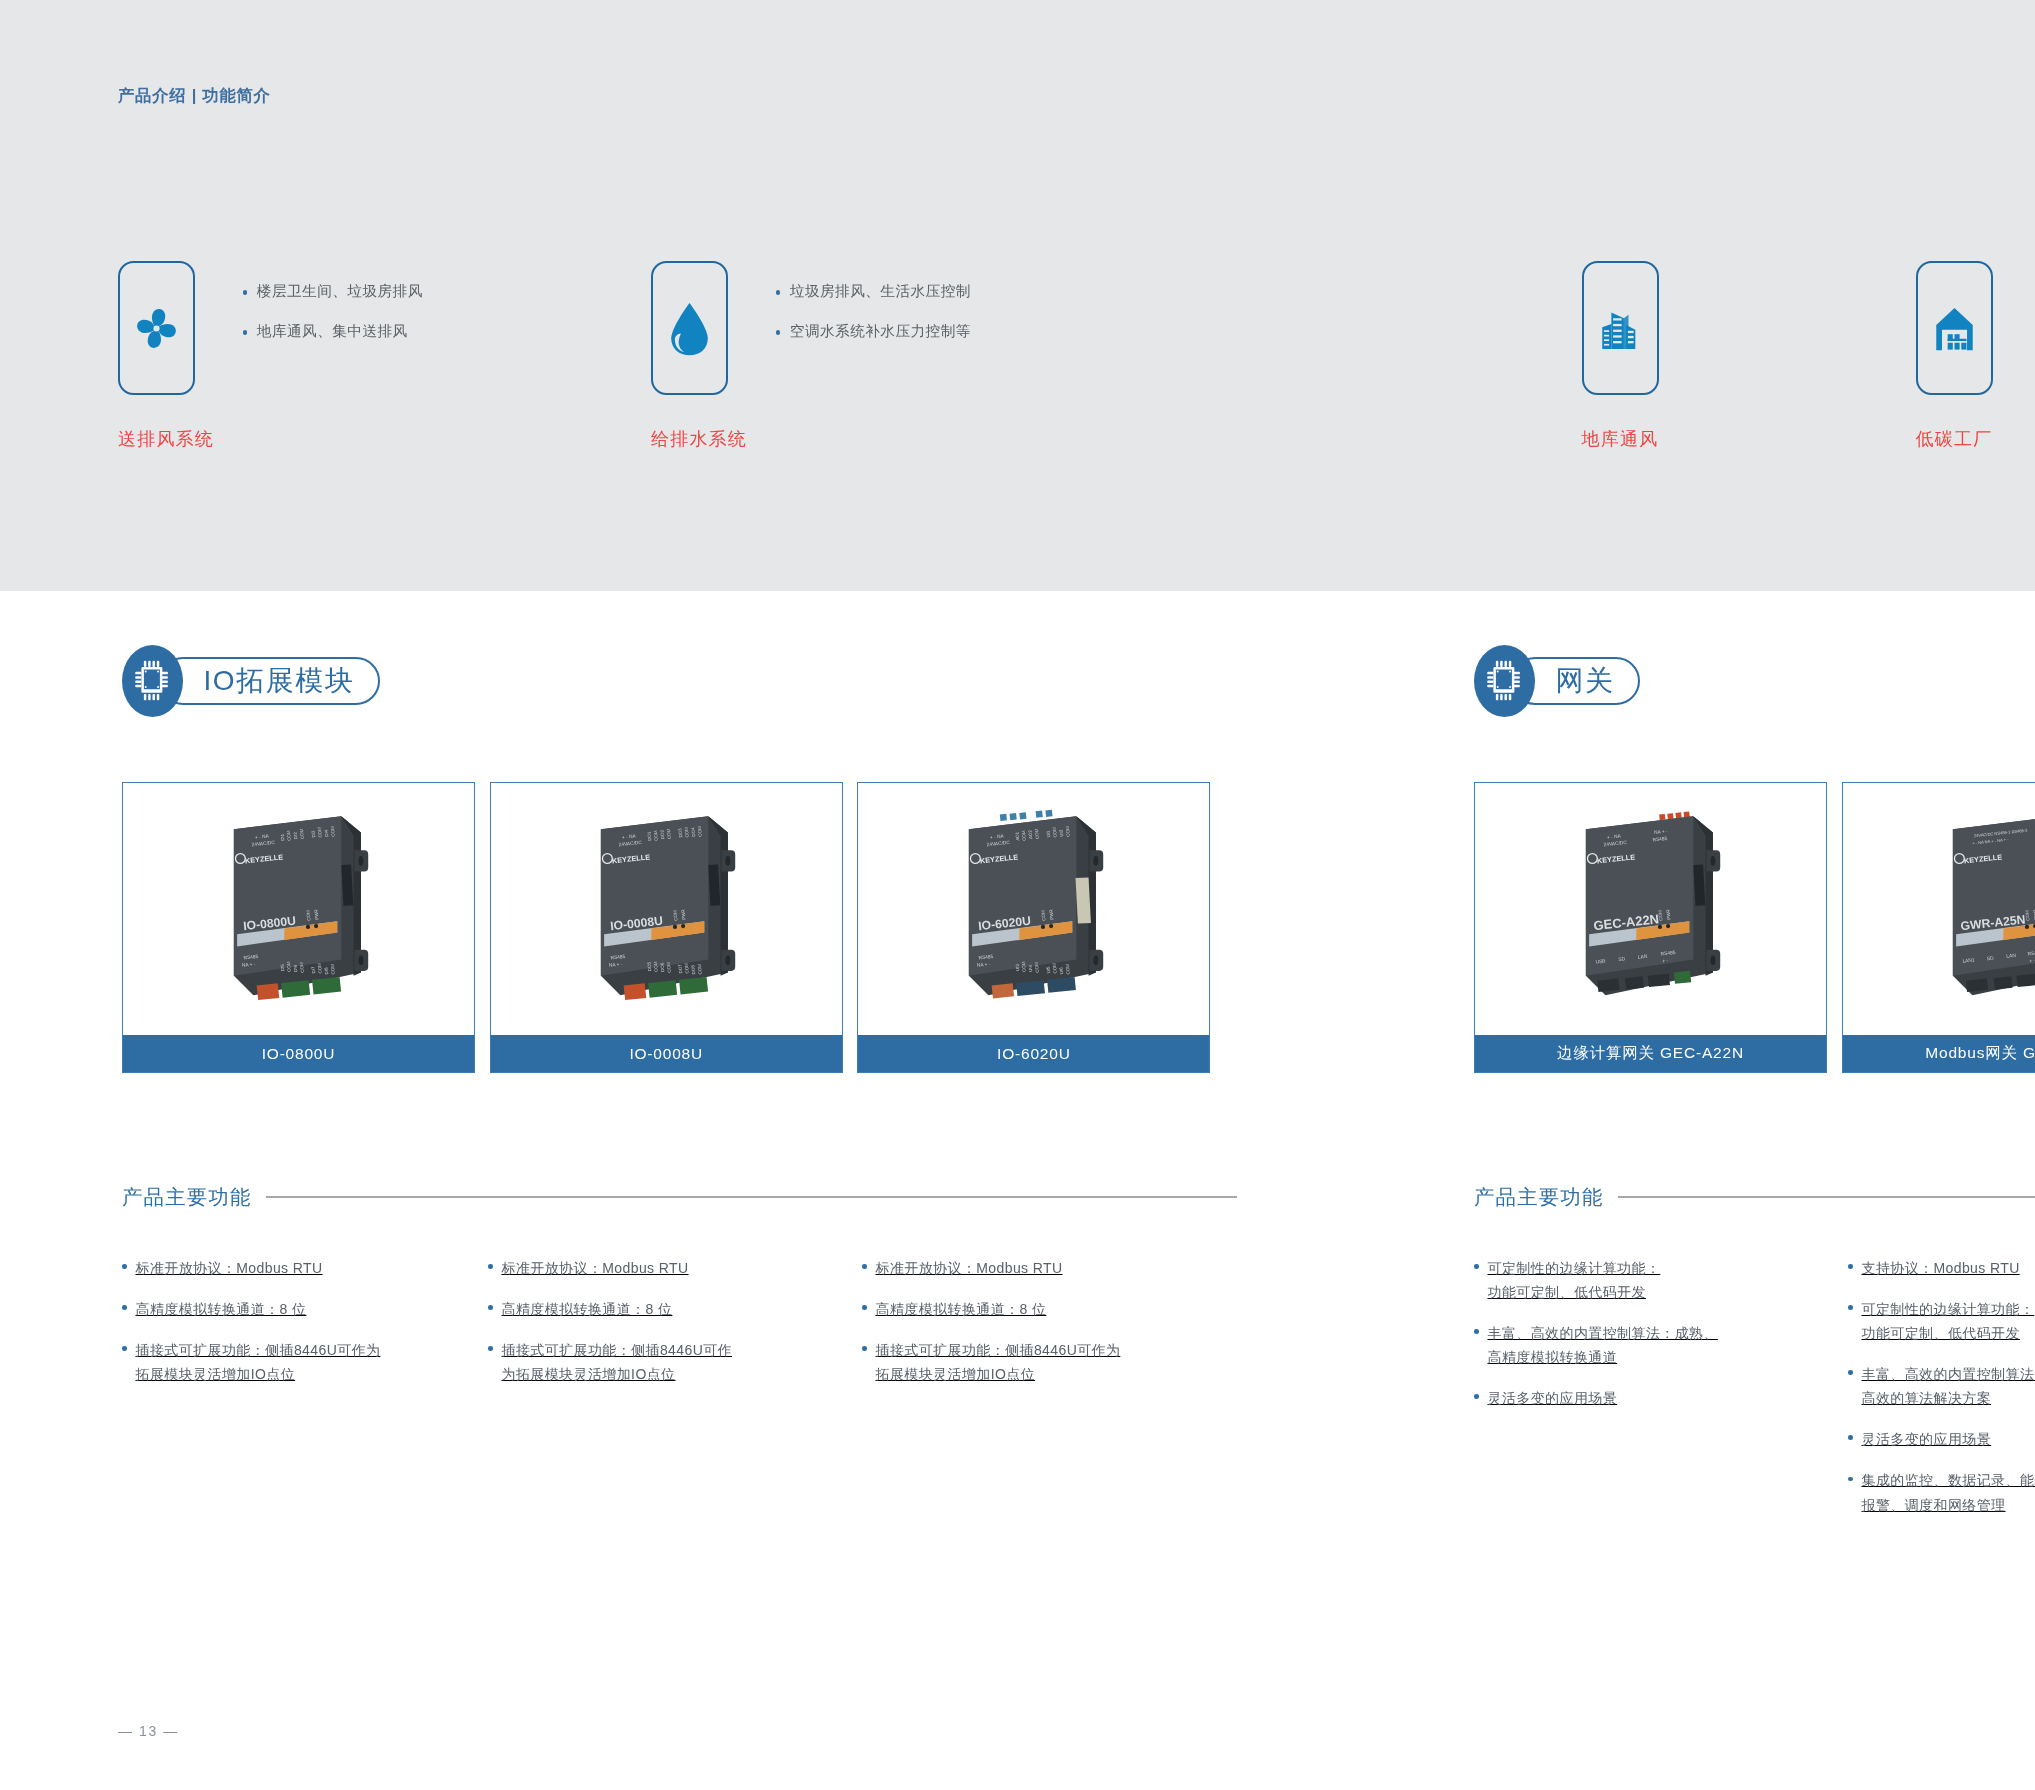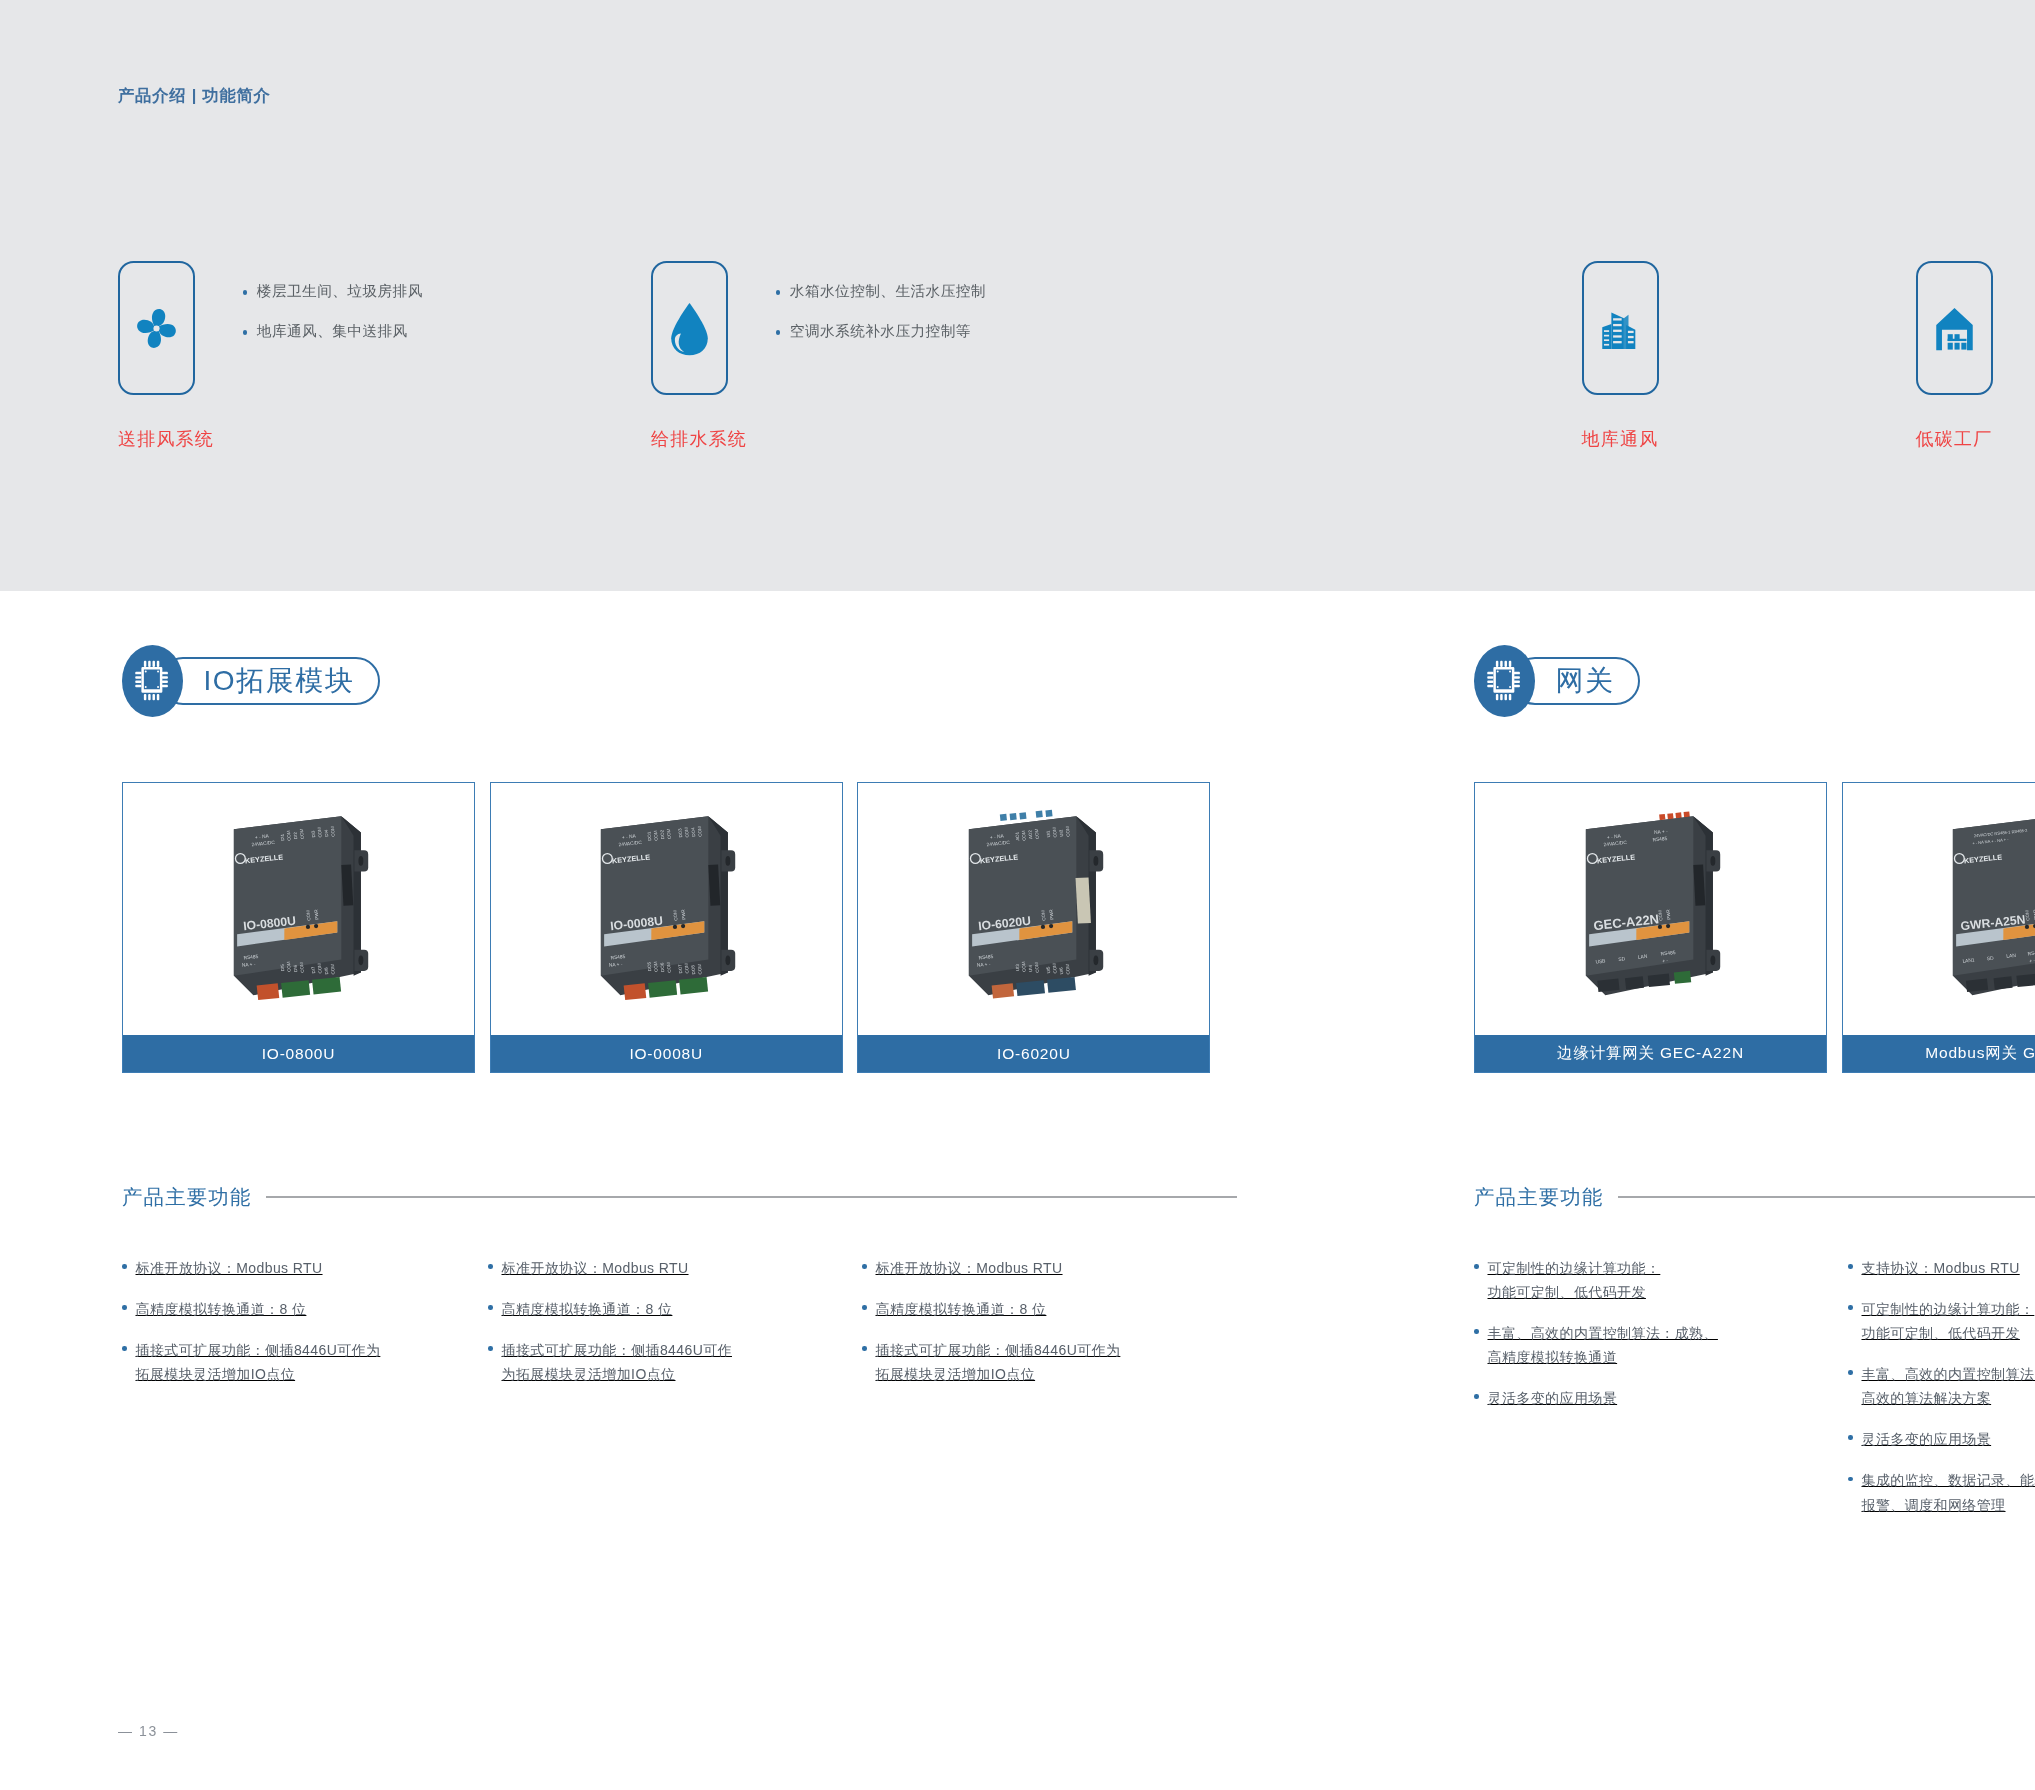--- a/index.html
+++ b/index.html
@@ -157,21 +157,21 @@
               <path d="M50 8 C50 8 20 48 20 66 C20 83 33 94 50 94 C67 94 80 83 80 66 C80 48 50 8 50 8 Z" fill="#1183c0"></path>
               <path d="M36 58 C30 70 31 82 41 88 C34 88 26 80 26 68 C26 63 30 58 36 58 Z" fill="#e6e7e9"></path>
             </svg>
           </span>
         </div>
         <div class="app-caption">给排水系统</div>
       </div>
       <div class="app-bullets">
         <div class="bl">
           <span class="dot"></span>
-          <span>水箱水位控制、生活水压控制</span>
+          <span>垃圾房排风、生活水压控制</span>
         </div>
         <div class="bl">
           <span class="dot"></span>
           <span>空调水系统补水压力控制等</span>
         </div>
       </div>
     </div>
   </div>
 
   <div class="app-block centered-block" style="left:1567px; top:261px; width:106px;">

